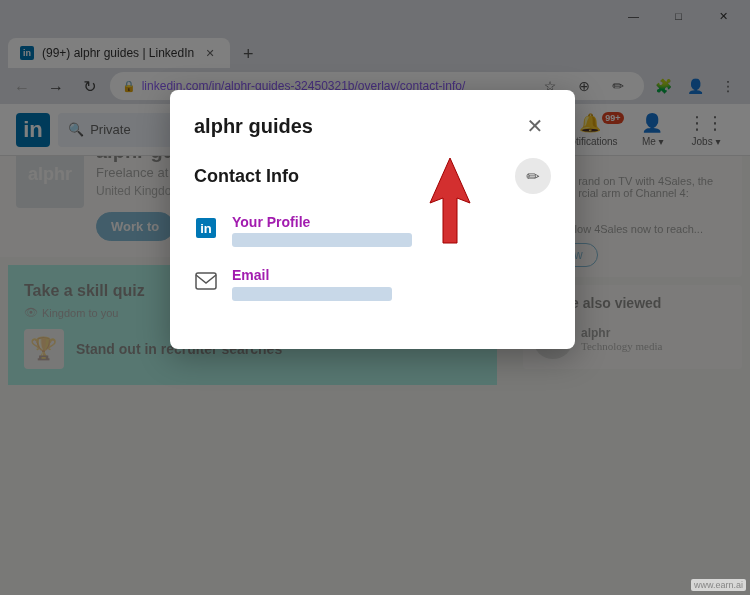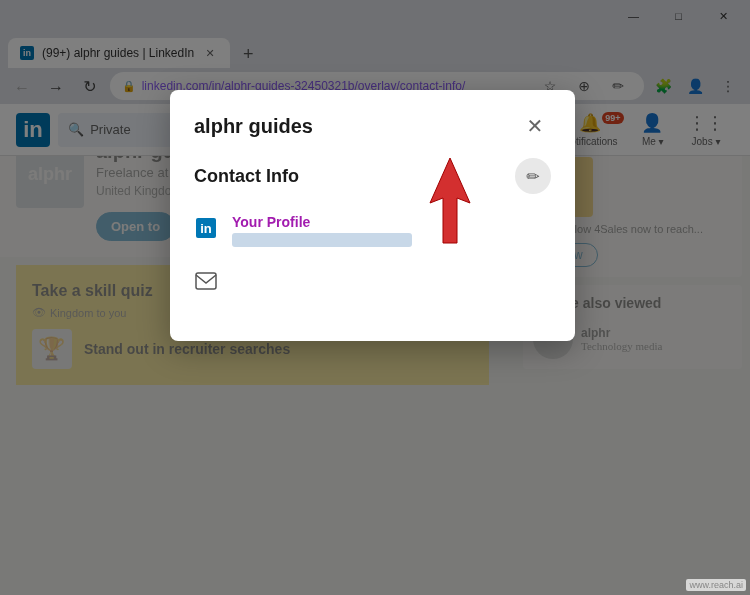--- a/index.html
+++ b/index.html
@@ -433,22 +433,22 @@
     }
 
     .bg-btn-outline {
       background: transparent;
       color: #444;
       border: 1.5px solid #888;
     }
 
     
     .skill-card {
-      background: #fde047;
-      margin: 16px;
+      background: #5eead4;
+      margin: 8px;
       padding: 16px;
     }
 
     .skill-card-header {
       display: flex;
       align-items: center;
       justify-content: space-between;
       margin-bottom: 6px;
     }
 
@@ -681,21 +681,21 @@
   <div class="bg-profile-card">
     <div style="display:flex; align-items:flex-start; gap:12px;">
       <div class="bg-logo" style="font-size:18px; width:68px; height:68px; background:#c8d0d8; color:#fff;">alphr</div>
       <div>
         <div class="bg-name">alphr guides</div>
         <div class="bg-subtitle">Freelance at Alphr.com</div>
         <div class="bg-location">
           <span>United Kingdom</span> · <span class="bg-contact-link">Contact info</span>
         </div>
         <div class="bg-btns">
-          <button class="bg-btn bg-btn-primary">Open to</button>
+          <button class="bg-btn bg-btn-primary">Work to</button>
           <button class="bg-btn bg-btn-outline">Add profile section</button>
           <button class="bg-btn bg-btn-outline">More</button>
         </div>
       </div>
     </div>
   </div>
   <div class="skill-card" style="margin-top:8px;">
     <div class="skill-card-header">
       <span class="skill-card-title">Take a skill quiz</span>
       <span style="font-size:16px; color:#666;">✕</span>
@@ -711,20 +711,24 @@
       </div>
     </div>
   </div>
 </div>
 
 <div class="right-sidebar" style="opacity:0.45">
   <div class="ad-card">
     <div class="ad-label">Ad</div>
     <div style="display:flex; gap:8px; align-items:center;">
       <div style="width:60px; height:60px; background:#f9c020; border-radius:4px; display:flex; align-items:center; justify-content:center; font-size:28px; color:#c00; font-weight:900;">4</div>
+      <div>
+        <div class="ad-content">rand on TV with 4Sales, the
+rcial arm of Channel 4:</div>
+      </div>
     </div>
     <div style="font-size:11px; color:#444; margin-top:6px;">alphr. follow 4Sales now to reach...</div>
     <button class="follow-btn" style="margin-top:8px;">Follow</button>
   </div>
   <div class="people-card">
     <div class="people-title">People also viewed</div>
     <div style="display:flex; gap:8px; align-items:center;">
       <div style="width:40px; height:40px; background:#c8c8c8; border-radius:50%;"></div>
       <div>
         <div style="font-size:12px; font-weight:600; color:#444;">alphr</div>
@@ -759,21 +763,25 @@
     </div>
   </div>
 
   <div class="info-row">
     <div class="info-icon">
       <svg width="22" height="18" viewBox="0 0 22 18">
         <rect x="1" y="1" width="20" height="16" rx="2" fill="none" stroke="#555" stroke-width="1.5"></rect>
         <polyline points="1,3 11,11 21,3" fill="none" stroke="#555" stroke-width="1.5"></polyline>
       </svg>
     </div>
+    <div class="info-content">
+      <div class="info-label">Email</div>
+      <span class="info-value-email blurred"></span>
+    </div>
   </div>
 </div>
 
 <svg style="position:absolute; top:148px; left:395px; z-index:25; pointer-events:none;" width="120" height="120">
 
   <polygon points="55,10 75,55 62,50 62,95 48,95 48,50 35,55" fill="#d32f2f" stroke="#a00000" stroke-width="1"></polygon>
 </svg>
 
-<div class="watermark">www.reach.ai</div>
+<div class="watermark">www.earn.ai</div>
 
 </body></html>

